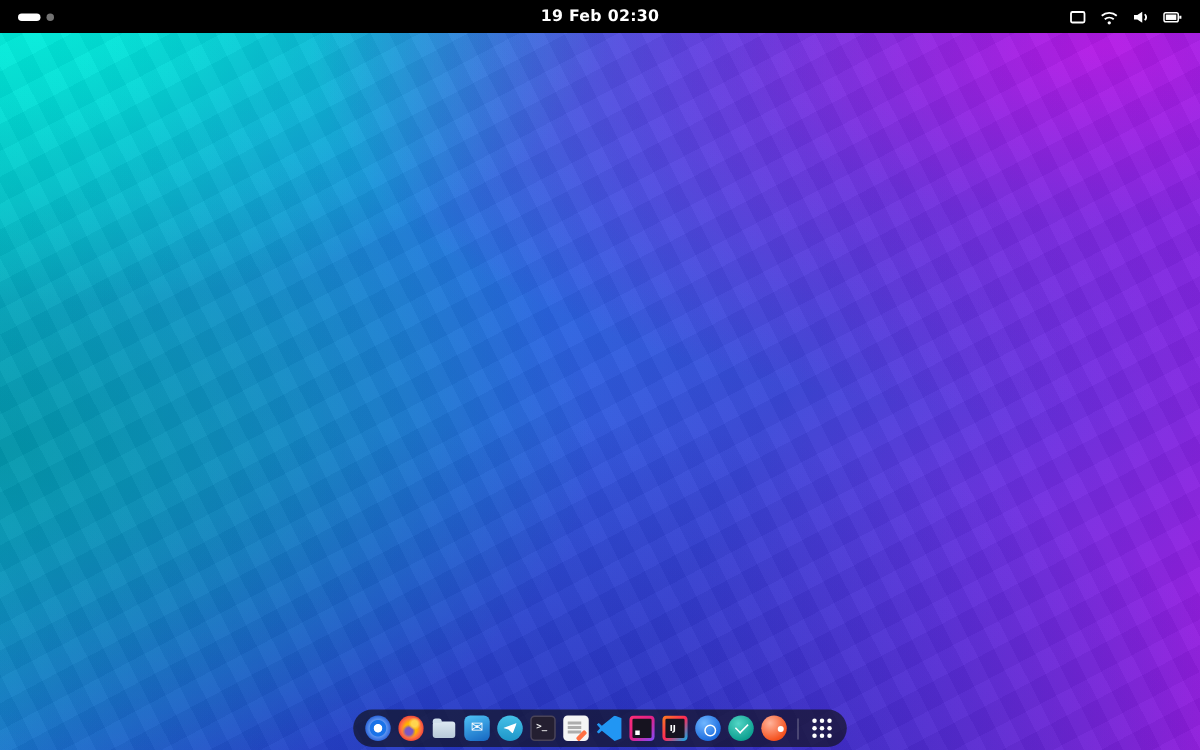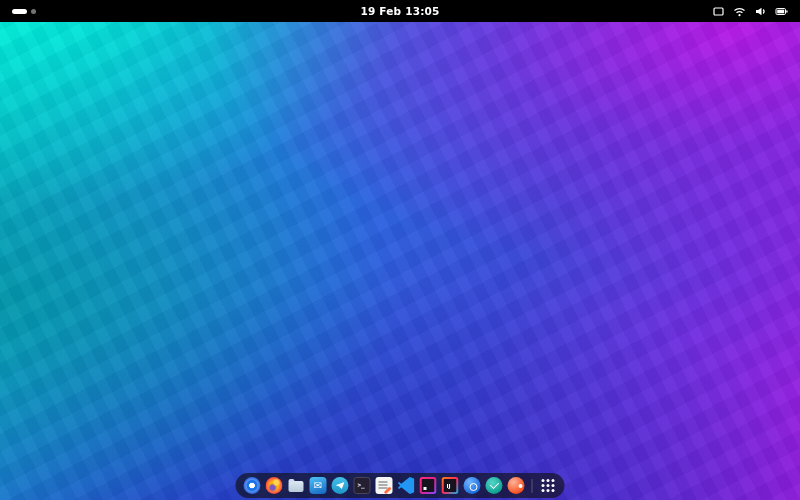--- a/index.html
+++ b/index.html
@@ -126,21 +126,21 @@
 <div class="screen">
 
   <div class="wallpaper"></div>
 
   <div class="topbar">
     <div class="topbar-left">
       <span class="ws-pill"></span>
       <span class="ws-dot"></span>
     </div>
 
-    <div class="clock">19 Feb 13:05</div>
+    <div class="clock">19 Feb 02:30</div>
 
     <div class="topbar-right">
       <span class="status-icon">
         <svg width="13" height="13" viewBox="0 0 13 13" fill="none" stroke="#fff" stroke-width="1.2">
           <rect x="2" y="3" width="9" height="7" rx="1"></rect>
         </svg>
       </span>
       <span class="status-icon">
         <svg width="13" height="13" viewBox="0 0 13 13" fill="none" stroke="#fff" stroke-width="1.2">
           <path d="M1.5 5.5a7.5 7.5 0 0 1 10 0"></path>

